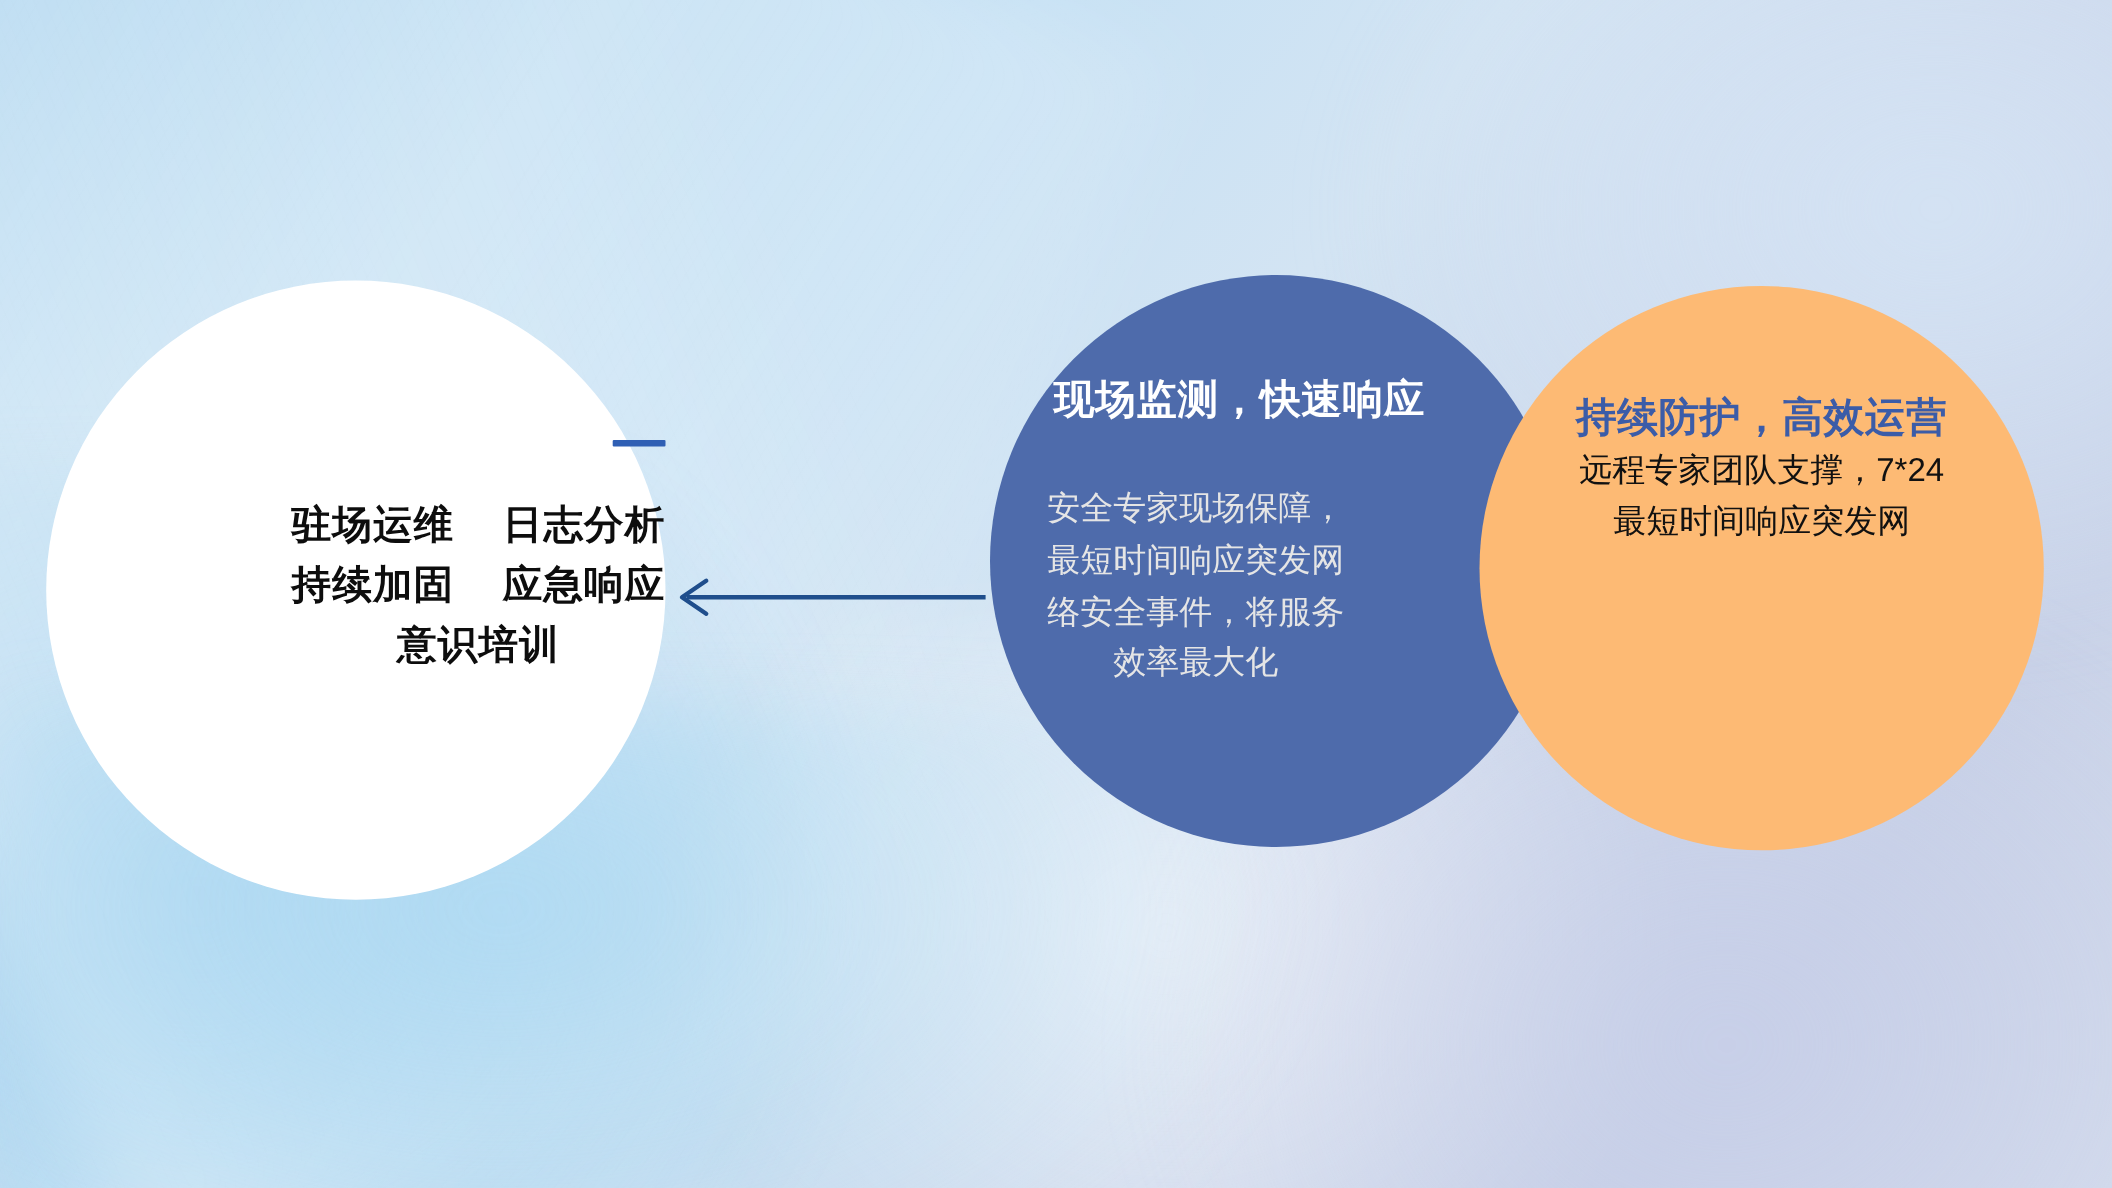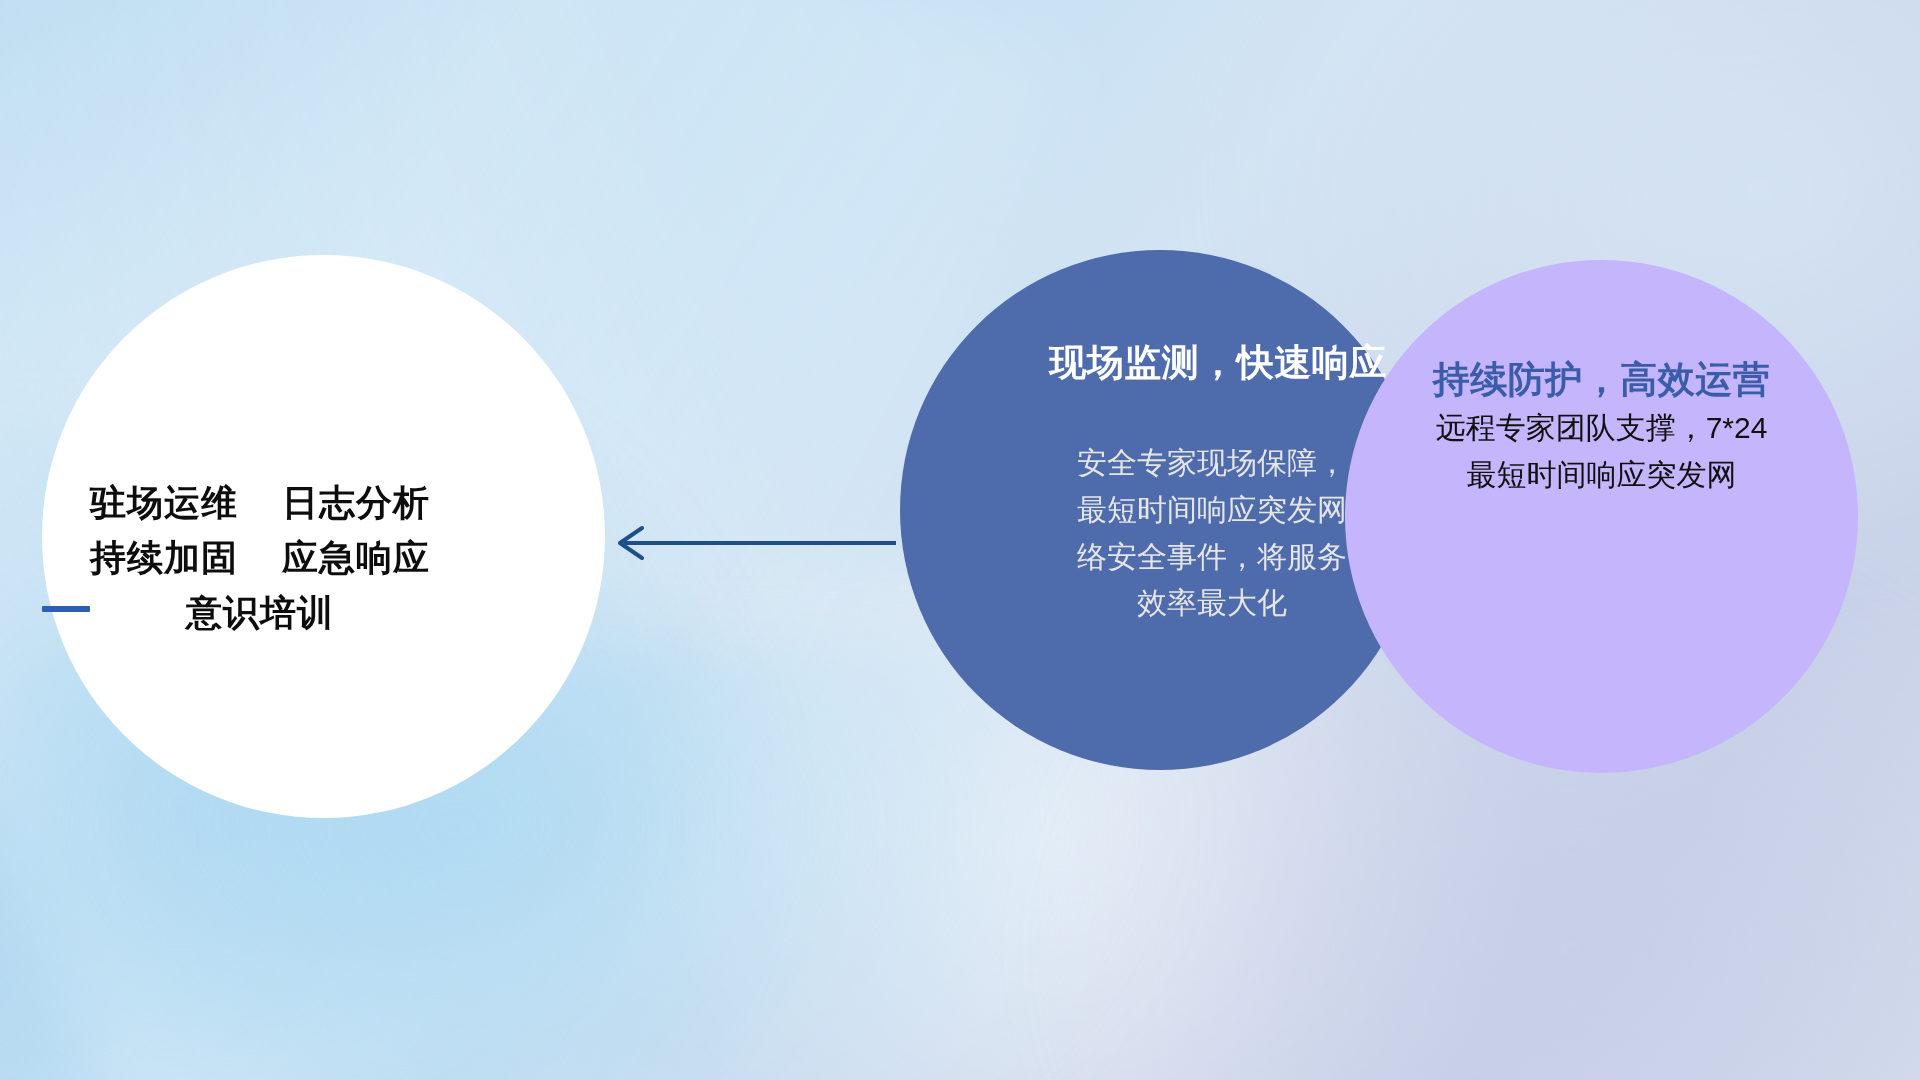--- a/index.html
+++ b/index.html
@@ -50,56 +50,56 @@
     background:radial-gradient(ellipse at 38% 30%,rgba(160,214,242,.55) 0%,rgba(160,214,242,0) 70%);
     filter:blur(30px);
   }
 
   
   .circle{position:absolute;border-radius:50%;box-sizing:border-box;}
 
   #circle-left{
     left:42px;top:255px;width:563px;height:563px;
     background:#ffffff;
-    display:flex;align-items:center;justify-content:flex-start;
+    display:flex;flex-direction:column;align-items:flex-end;justify-content:flex-start;
     z-index:3;
   }
   #circle-left .dash{
     width:48px;height:6px;background:#2f5fb4;border-radius:1px;margin-top:145px;
   }
   .left-lines{margin-top:44px;text-align:center;}
   .left-line{
     font-size:36px;font-weight:bold;color:#0d0d0d;line-height:1.52;
     letter-spacing:1px;white-space:pre;
   }
 
   #circle-mid{
     left:900px;top:250px;width:520px;height:520px;
     background:#4e6bab;
     z-index:4;
   }
   #circle-mid .c-inner{
     position:absolute;left:0;top:0;width:100%;height:100%;
-    display:flex;flex-direction:column;align-items:center;
+    display:flex;flex-direction:column;align-items:flex-start;
     box-sizing:border-box;padding-top:88px;
   }
   .mid-title{
     font-size:37px;font-weight:bold;color:#ffffff;white-space:nowrap;
     letter-spacing:.5px;position:relative;left:58px;
   }
   .mid-body{
     margin-top:52px;text-align:center;position:relative;left:52px;
   }
   .mid-line{
     font-size:30px;color:#e5e5e5;line-height:1.56;white-space:nowrap;
   }
 
   #circle-right{
     left:1345px;top:260px;width:513px;height:513px;
-    background:#c4b5fd;
+    background:#fdba74;
     z-index:5;
   }
   #circle-right .c-inner{
     position:absolute;left:0;top:0;width:100%;height:100%;
     display:flex;flex-direction:column;align-items:center;
     box-sizing:border-box;padding-top:95px;
   }
   .right-title{
     font-size:37px;font-weight:bold;color:#3b5ca8;white-space:nowrap;letter-spacing:.5px;
   }

